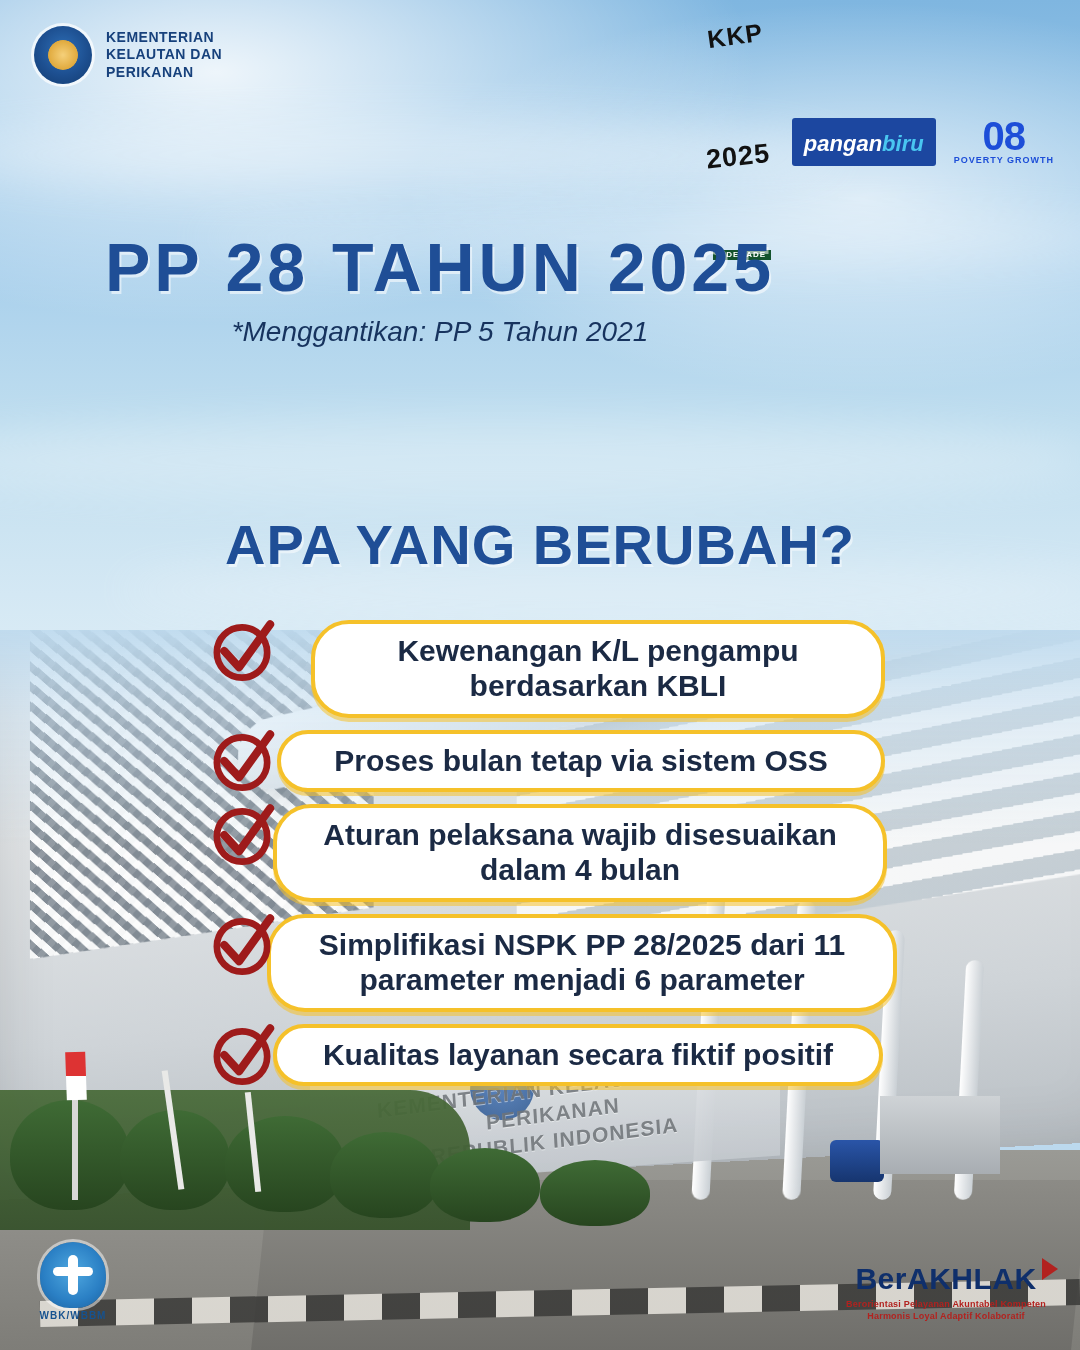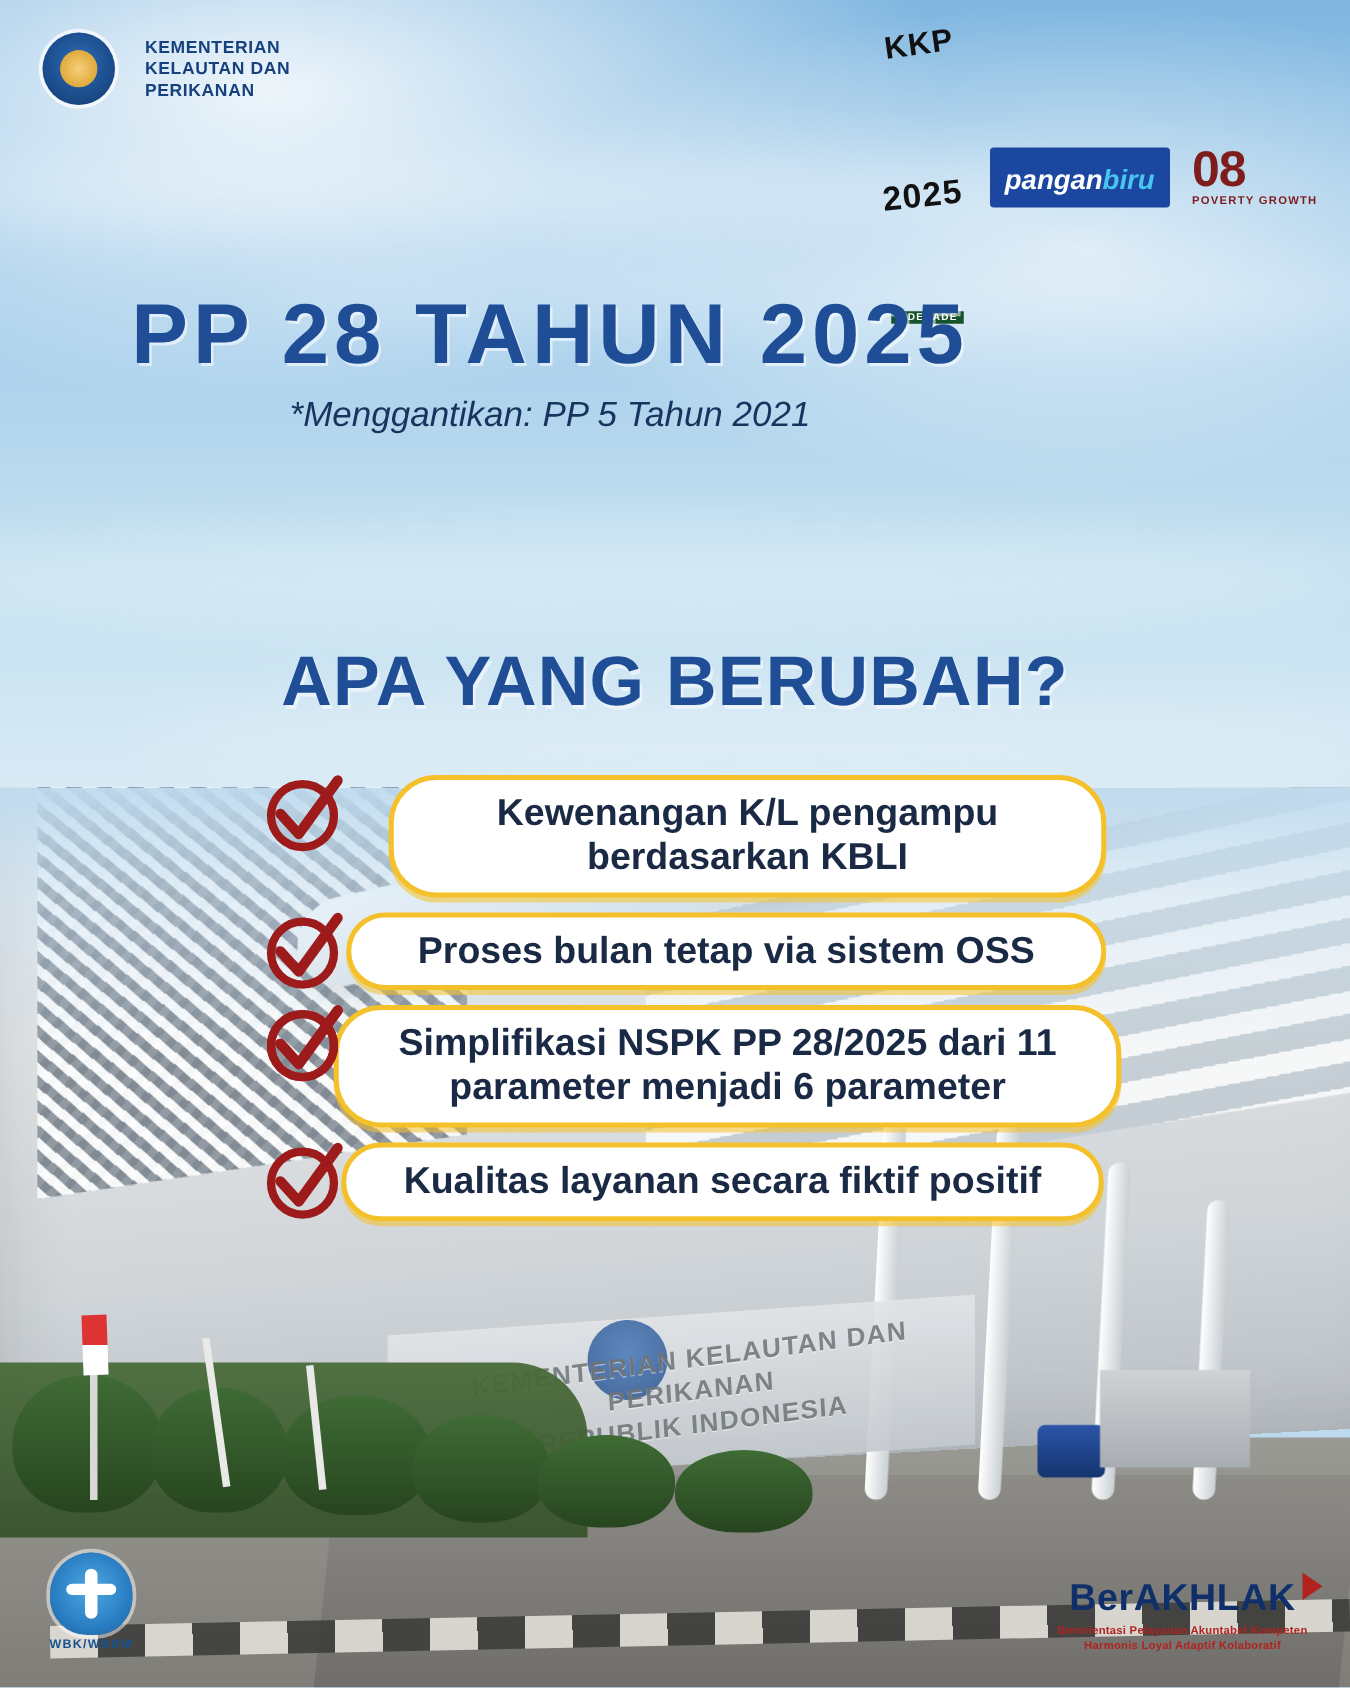--- a/index.html
+++ b/index.html
@@ -126,21 +126,21 @@
   .l2 { left:250px; bottom:158px; height:100px; transform:rotate(-6deg); }
   .car-blue { position:absolute; left:830px; bottom:168px; width:54px; height:42px; background:linear-gradient(180deg,#2a55a8,#16356f); border-radius:6px; }
   .hut { position:absolute; left:880px; bottom:176px; width:120px; height:78px; background:linear-gradient(180deg,#cfd3d6,#a8adb2); }
   .photo-haze {
     position:absolute; inset:0;
     background:linear-gradient(180deg, rgba(190,218,238,.95) 0%, rgba(195,221,240,.45) 12%, rgba(255,255,255,0) 30%);
   }
 
   
   .header { position:absolute; top:0; left:0; width:1080px; height:110px; }
-  .kkp-logo { position:absolute; left:34px; top:26px; display:flex; align-items:center; gap:24px; }
+  .kkp-logo { position:absolute; left:34px; top:26px; display:flex; align-items:center; gap:14px; }
   .kkp-emblem {
     width:58px; height:58px; border-radius:50%;
     background:radial-gradient(circle at 50% 42%, #2e6fb7 0%, #1d4f90 55%, #123a6e 100%);
     box-shadow:0 0 0 3px rgba(255,255,255,.7);
     position:relative;
   }
   .kkp-emblem::after {
     content:""; position:absolute; left:50%; top:50%; width:30px; height:30px;
     transform:translate(-50%,-50%);
     background:radial-gradient(circle, #f5d07a 0%, #e0a93c 70%, rgba(224,169,60,0) 72%);
@@ -151,21 +151,21 @@
   .badges { position:absolute; right:26px; top:24px; display:flex; align-items:center; gap:18px; }
   .kkp2025 { text-align:center; color:#111; font-weight:bold; line-height:.95; }
   .kkp2025 .l1 { font-size:25px; letter-spacing:1px; position:static; background:none; }
   .kkp2025 .l2 { font-size:27px; letter-spacing:1px; position:static; background:none; }
   .kkp2025 .l3 { font-size:8px; background:#14532d; color:#fff; padding:1px 5px; display:inline-block; margin-top:2px; letter-spacing:1px; }
   .panganbiru {
     background:#1c47a0; color:#fff; padding:13px 12px 9px; border-radius:3px;
     font-size:22px; font-style:italic; font-weight:bold; position:relative;
   }
   .panganbiru .wave { color:#49c6f0; }
-  .growth { text-align:left; color:#7f1d1d; }
+  .growth { text-align:center; color:#1d4ed8; }
   .growth .num { font-size:40px; font-weight:bold; line-height:.85; letter-spacing:-1px; }
   .growth .sub { font-size:9px; font-weight:bold; letter-spacing:1px; margin-top:2px; }
 
   
   .title-block { position:absolute; top:228px; left:0; width:880px; text-align:center; }
   .title-main {
     font-size:68px; font-weight:bold; color:#1f4e96; letter-spacing:4px;
     text-shadow:2px 3px 0 rgba(255,255,255,.55);
   }
   .title-sub {
@@ -333,20 +333,21 @@
       <path d="M26 50 L46 72 L88 14" fill="none" stroke="#9e1b1b" stroke-width="11" stroke-linecap="round" stroke-linejoin="round"></path>
     </svg>
     <div class="pill">Proses bulan tetap via sistem OSS</div>
   </div>
 
   <div class="item i3">
     <svg class="check" viewBox="0 0 100 100">
       <circle cx="50" cy="52" r="34" fill="none" stroke="#9e1b1b" stroke-width="9"></circle>
       <path d="M26 50 L46 72 L88 14" fill="none" stroke="#9e1b1b" stroke-width="11" stroke-linecap="round" stroke-linejoin="round"></path>
     </svg>
+    <div class="pill">Aturan pelaksana wajib disesuaikan dalam 4 bulan</div>
   </div>
 
   <div class="item i4">
     <svg class="check" viewBox="0 0 100 100">
       <circle cx="50" cy="52" r="34" fill="none" stroke="#9e1b1b" stroke-width="9"></circle>
       <path d="M26 50 L46 72 L88 14" fill="none" stroke="#9e1b1b" stroke-width="11" stroke-linecap="round" stroke-linejoin="round"></path>
     </svg>
     <div class="pill">Simplifikasi NSPK PP 28/2025 dari 11 parameter menjadi 6 parameter</div>
   </div>
 

